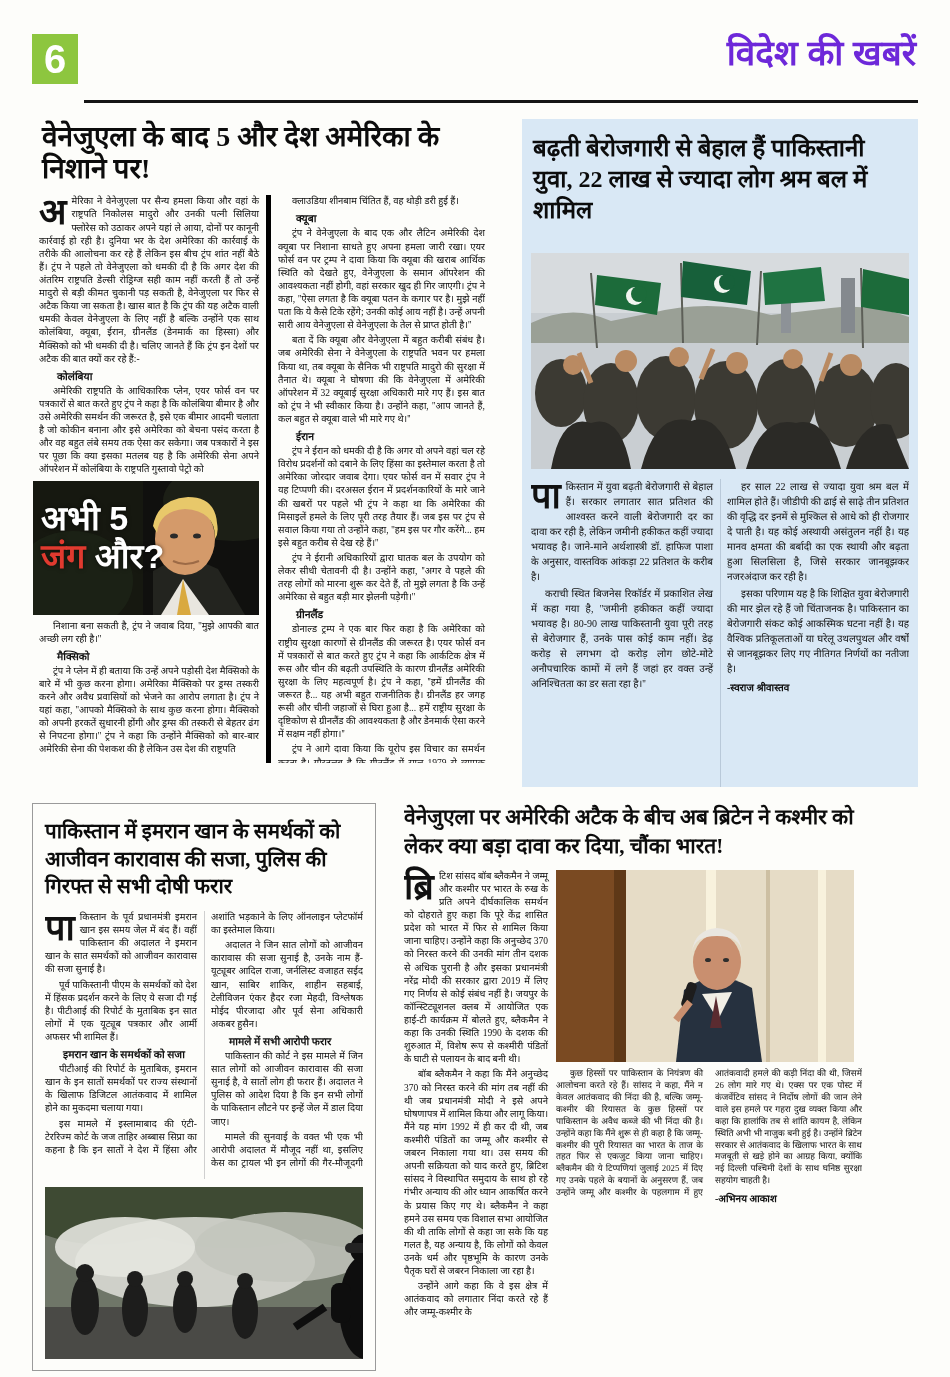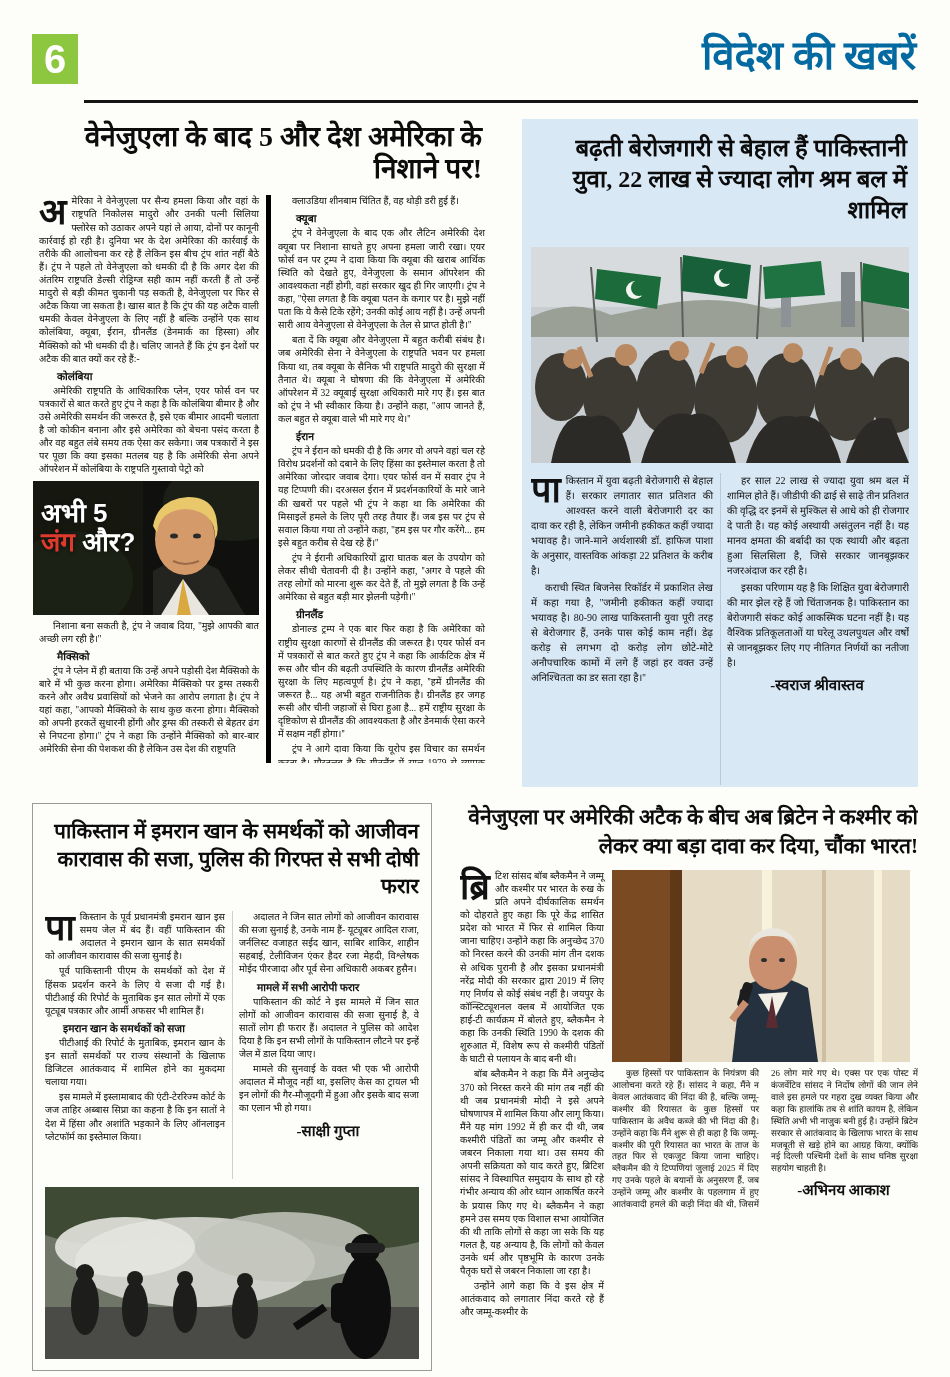--- a/index.html
+++ b/index.html
@@ -7,58 +7,58 @@
   .page{position:relative;width:950px;height:1377px;background:#fdfdfa;overflow:hidden;box-sizing:border-box;padding:34px 32px 10px 32px;}
 
   
   header{position:relative;height:62px;}
   .page-num{position:absolute;left:0;top:0;width:46px;height:50px;background:#8dc63f;color:#fff;
     font-family:"Liberation Sans",sans-serif;font-weight:bold;font-size:40px;line-height:50px;text-align:center;}
   .masthead-bar{position:absolute;left:46px;top:22px;width:585px;height:30px;background:#f6f5e2;
     display:flex;align-items:center;padding-left:18px;box-sizing:border-box;
     font-family:"Liberation Sans",sans-serif;font-weight:bold;font-size:14px;color:#14140f;letter-spacing:.2px;}
   .masthead-bar .bullet{margin:0 8px;font-size:11px;}
-  .section-title{position:absolute;right:2px;top:0px;font-size:40px;font-weight:bold;color:#0369a1;
-    font-family:Liberation Serif, serif;line-height:1.1;}
+  .section-title{position:absolute;right:2px;top:0px;font-size:35px;font-weight:bold;color:#6d28d9;
+    font-family:Liberation Sans, sans-serif;line-height:1.1;}
   .header-rule{height:3px;background:#151515;margin:4px 0 0 52px;}
 
   
-  article h1,article h2{font-weight:bold;color:#0c0c0c;text-align:right;margin:0;}
+  article h1,article h2{font-weight:bold;color:#0c0c0c;text-align:left;margin:0;}
   .para{margin:0 0 2px 0;text-align:justify;text-indent:14px;font-size:9.5px;line-height:1.38;}
   .subhead{margin:3px 0 2px 0;font-size:10.5px;font-weight:bold;text-indent:18px;}
-  .byline{margin:4px 2px 0 0;font-size:15px;font-weight:bold;text-align:center;text-indent:0;}
+  .byline{margin:4px 2px 0 0;font-size:10px;font-weight:bold;text-align:left;text-indent:0;}
   .dropcap{float:left;font-size:36px;line-height:.85;font-weight:bold;padding:2px 5px 0 0;}
   figure{margin:0;}
 
   
   .row{display:flex;}
   .row1{margin-top:16px;}
   .row2{margin-top:16px;}
 
   
   .art1{width:460px;margin-right:30px;}
   .art1 h1{font-size:28px;line-height:1.15;margin:2px 10px 10px 10px;}
   .art1-cols{display:flex;height:568px;overflow:hidden;}
   .art1-cols .col{flex:1;padding:0 7px;}
   .art1-cols .col + .col{border-left:5px solid #000000;}
   .trump-photo{position:relative;width:226px;height:134px;margin:4px 0 5px -6px;overflow:hidden;}
   .trump-photo svg{display:block;}
   .photo-overlay{position:absolute;left:8px;top:18px;color:#fff;font-family:"Liberation Sans",sans-serif;
-    font-weight:bold;line-height:1.12;font-size:26px;text-shadow:0 0 4px rgba(0,0,0,.6);}
+    font-weight:bold;line-height:1.12;font-size:34px;text-shadow:0 0 4px rgba(0,0,0,.6);}
   .photo-overlay .red{color:#e03a2f;}
 
   
   .art2{width:396px;background:#d9e8f5;padding:8px 9px;box-sizing:border-box;height:668px;overflow:hidden;}
-  .art2 h2{font-size:24px;line-height:1.3;margin:6px 2px 20px 2px;}
+  .art2 h2{font-size:24px;line-height:1.3;margin:6px 2px 26px 2px;}
   .art2 figure{width:100%;height:216px;overflow:hidden;}
   .art2 .twocol{margin-top:10px;columns:2;column-gap:14px;column-rule:1px solid #b9c9d9;height:312px;overflow:hidden;}
   .art2 .para{font-size:10px;line-height:1.5;}
 
   
-  .art3{width:400px;margin-right:28px;border:1px solid #9a9a9a;padding:10px 12px;box-sizing:border-box;height:568px;overflow:hidden;}
+  .art3{width:344px;margin-right:28px;border:1px solid #9a9a9a;padding:10px 12px;box-sizing:border-box;height:568px;overflow:hidden;}
   .art3 h2{font-size:20.5px;line-height:1.35;margin:4px 0 10px 0;}
   .art3 .twocol{columns:2;column-gap:14px;column-rule:1px solid #cfcfcf;height:268px;overflow:hidden;margin-bottom:8px;}
   .art3 figure{width:100%;height:172px;overflow:hidden;}
 
   
   .art4{width:458px;height:575px;overflow:hidden;}
   .art4 h2{font-size:21px;line-height:1.4;margin:0 0 8px 0;}
   .art4-flex{display:flex;}
   .art4 .leftcol{width:152px;padding-right:8px;box-sizing:border-box;}
   .art4 .leftcol .para{font-size:9.5px;}

